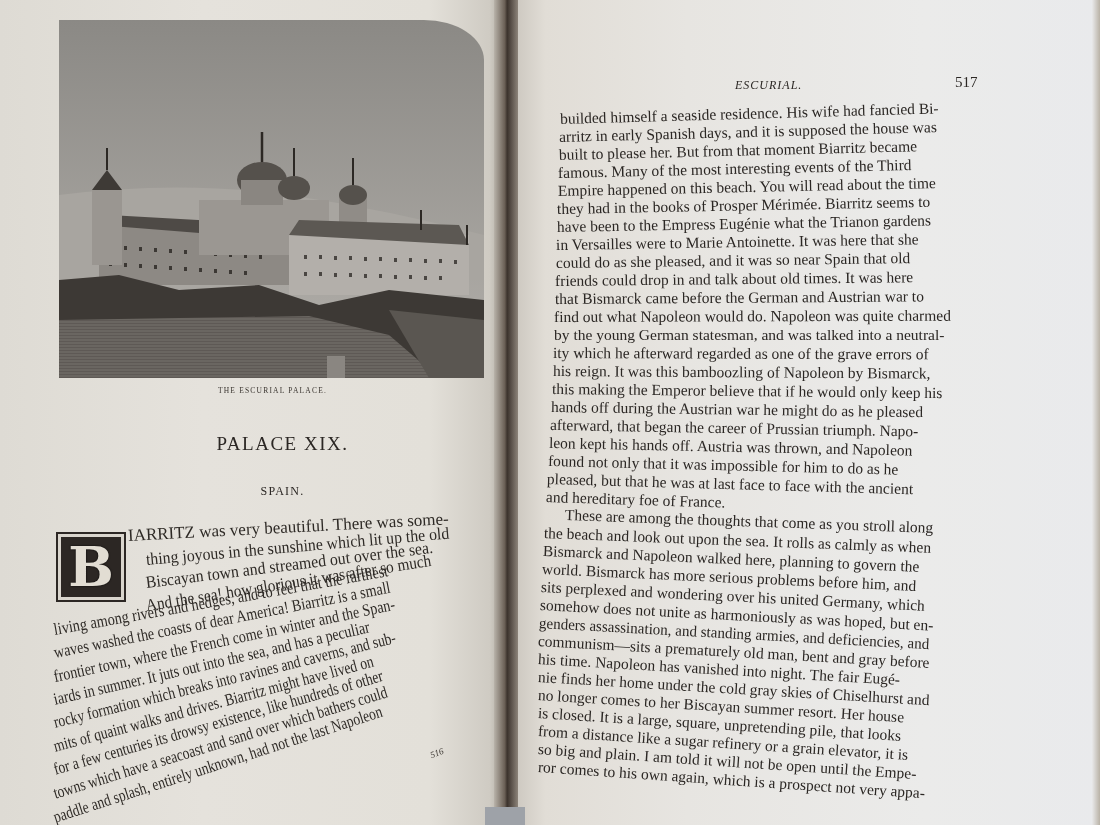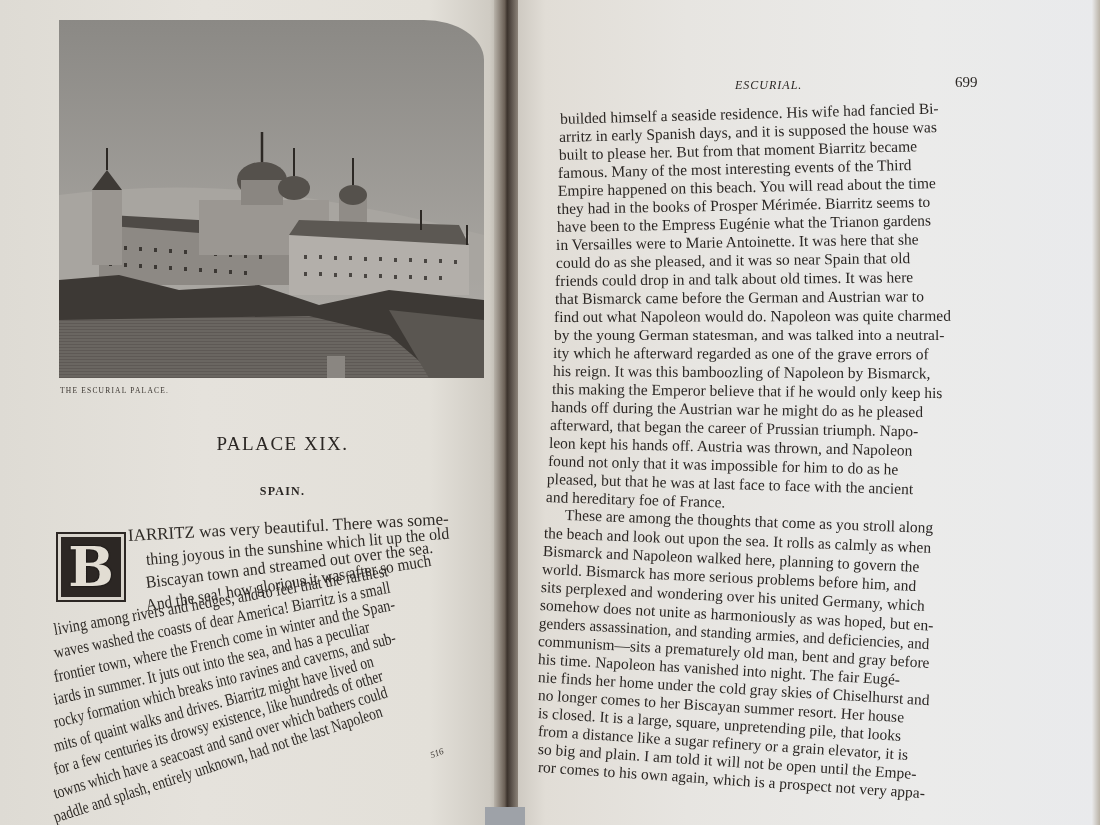--- a/index.html
+++ b/index.html
@@ -6,24 +6,24 @@
   body{width:1100px;height:825px;overflow:hidden;position:relative;background:#cfc9c0;font-family:"Liberation Serif","DejaVu Serif",serif;color:#2a2622;}
   .left-page{position:absolute;left:0;top:0;width:505px;height:825px;background:linear-gradient(90deg,#dedbd4 0%,#e5e2dc 40%,#e3e0d9 85%,#cfcbc3 97%,#a9a39a 100%);}
   .gutter{position:absolute;left:494px;top:0;width:24px;height:825px;background:linear-gradient(90deg,#b9b3aa 0%,#6a5f55 45%,#3b322c 55%,#8c8379 100%);}
   .right-page{position:absolute;left:510px;top:0;width:590px;height:825px;background:linear-gradient(90deg,#c9c4bc 0%,#e1ddd6 6%,#e7e5e1 30%,#ebebea 70%,#e9eaec 100%);}
   .right-edge{position:absolute;right:0;top:0;width:8px;height:825px;background:linear-gradient(90deg,#e9e9ea,#b9b2a6);}
   .bottom-shadow{position:absolute;left:485px;bottom:0;width:40px;height:18px;background:#9ea2a8;}
 
   
   .engraving{position:absolute;left:59px;top:20px;width:425px;height:358px;overflow:hidden;border-radius:0 60px 0 0 / 0 40px 0 0;}
   .engraving svg{display:block;}
-  .caption{position:absolute;left:60px;top:386px;width:425px;text-align:left;font-size:7.5px;letter-spacing:1.2px;color:#3a3530;}
+  .caption{position:absolute;left:60px;top:386px;width:425px;text-align:center;font-size:7.5px;letter-spacing:1.2px;color:#3a3530;}
 
   .chapter-title{position:absolute;left:60px;top:433px;width:445px;text-align:center;font-size:19px;letter-spacing:1.5px;color:#2b2724;}
-  .chapter-subtitle{position:absolute;left:60px;top:484px;width:445px;text-align:center;font-size:12px;letter-spacing:1.2px;color:#2b2724;font-weight:bold;}
+  .chapter-subtitle{position:absolute;left:60px;top:484px;width:445px;text-align:center;font-size:12px;letter-spacing:1.2px;color:#2b2724;}
 
   .drop-cap{position:absolute;left:56px;top:532px;width:66px;height:66px;background:#2c2724;border:2px solid #2c2724;box-shadow:inset 0 0 0 3px #d9d5cd, inset 0 0 0 5px #2c2724;display:flex;align-items:center;justify-content:center;}
   .drop-cap span{font-size:54px;font-weight:bold;color:#e2ddd3;font-family:"DejaVu Serif",serif;line-height:1;text-shadow:0 0 2px #000;}
 
   .left-body{position:absolute;left:0;top:0;width:505px;height:825px;}
   .line{position:absolute;white-space:nowrap;font-size:16px;color:#2e2a26;transform-origin:left center;}
 
   .running-head{position:absolute;left:735px;top:78px;font-size:12px;font-style:italic;letter-spacing:1px;color:#2b2724;}
   .page-num-right{position:absolute;left:955px;top:74px;font-size:15px;color:#2b2724;}
   .page-num-left{position:absolute;left:430px;top:748px;font-size:9px;font-style:italic;color:#3a3530;transform:rotate(-20deg);}
@@ -149,21 +149,21 @@
   <div class="line" style="left:54px;top:690px;transform:rotate(-13deg) scaleX(0.82);font-size:17px;">iards in summer.   It juts out into the sea, and has a peculiar</div>
   <div class="line" style="left:54px;top:713px;transform:rotate(-14deg) scaleX(0.8);font-size:17px;">rocky formation which breaks into ravines and caverns, and sub-</div>
   <div class="line" style="left:54px;top:737px;transform:rotate(-15deg) scaleX(0.8);font-size:17px;">mits of quaint walks and drives.   Biarritz might have lived on</div>
   <div class="line" style="left:54px;top:760px;transform:rotate(-16deg) scaleX(0.8);font-size:17px;">for a few centuries its drowsy existence, like hundreds of other</div>
   <div class="line" style="left:54px;top:784px;transform:rotate(-17deg) scaleX(0.8);font-size:17px;">towns which have a seacoast and sand over which bathers could</div>
   <div class="line" style="left:54px;top:808px;transform:rotate(-18deg) scaleX(0.8);font-size:17px;">paddle and splash, entirely unknown, had not the last Napoleon</div>
 </div>
 <div class="page-num-left">516</div>
 
 <div class="running-head">ESCURIAL.</div>
-<div class="page-num-right">699</div>
+<div class="page-num-right">517</div>
 
 <div>
   <div class="rline" style="left:560px;top:110px;transform:rotate(-1.6deg);">builded himself a seaside residence.   His wife had fancied Bi-</div>
   <div class="rline" style="left:559px;top:128px;transform:rotate(-1.5deg);">arritz in early Spanish days, and it is supposed the house was</div>
   <div class="rline" style="left:559px;top:146px;transform:rotate(-1.4deg);">built to please her.   But from that moment Biarritz became</div>
   <div class="rline" style="left:558px;top:164px;transform:rotate(-1.3deg);">famous.  Many of the most interesting events of the Third</div>
   <div class="rline" style="left:558px;top:182px;transform:rotate(-1.2deg);">Empire happened on this beach.   You will read about the time</div>
   <div class="rline" style="left:557px;top:200px;transform:rotate(-1.1deg);">they had in the books of Prosper Mérimée.   Biarritz seems to</div>
   <div class="rline" style="left:557px;top:218px;transform:rotate(-1deg);">have been to the Empress Eugénie what the Trianon gardens</div>
   <div class="rline" style="left:556px;top:236px;transform:rotate(-0.9deg);">in Versailles were to Marie Antoinette.   It was here that she</div>

